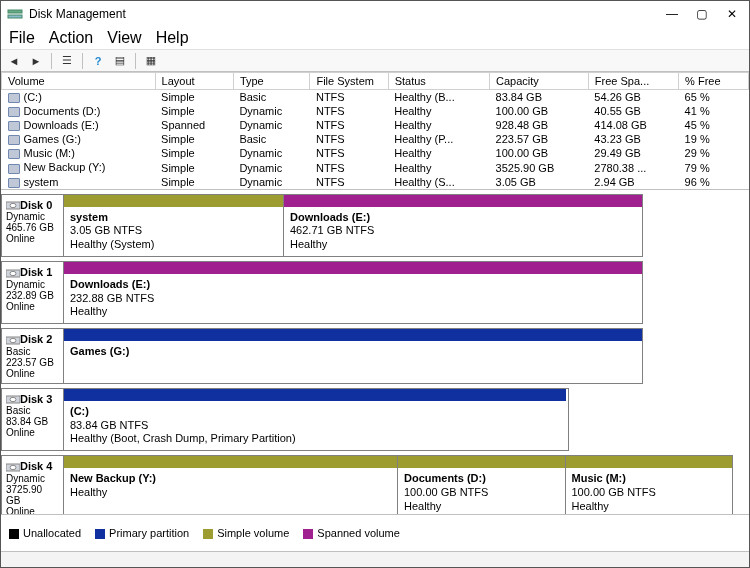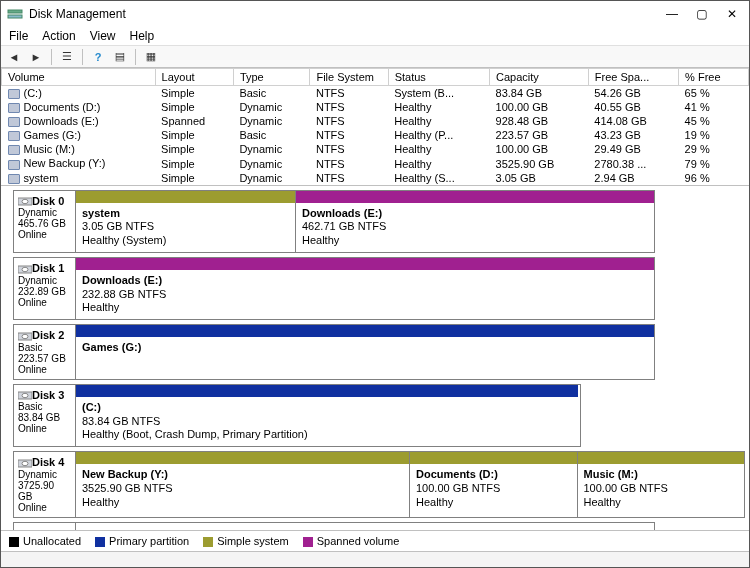--- a/index.html
+++ b/index.html
@@ -4,49 +4,49 @@
 <style>
 * { box-sizing: border-box; margin: 0; padding: 0; font-family: "Segoe UI", Tahoma, sans-serif; font-size: 11px; color: #000; }
 body { background: #fff; }
 .window { width: 750px; height: 568px; border: 1px solid #555; background: #fff; display: flex; flex-direction: column; }
 .titlebar { height: 26px; display: flex; align-items: center; padding: 0 2px; background: #fff; }
 .titlebar .app-icon { width: 16px; height: 16px; margin: 0 6px 0 4px; }
 .titlebar .title { flex: 1; font-size: 12px; }
 .win-btns { display: flex; }
 .win-btn { width: 30px; height: 22px; display: flex; align-items: center; justify-content: center; font-size: 12px; }
 .menubar { display: flex; gap: 14px; padding: 2px 8px; background: #fff; border-bottom: 1px solid #e0e0e0; }
-.menubar span { font-size: 12px; }
+.menubar span { font-size: 16px; }
 .toolbar { display: flex; align-items: center; padding: 2px 4px; gap: 4px; border-bottom: 1px solid #c0c0c0; background: #f8f8f8; height: 22px; }
 .tb-btn { width: 18px; height: 18px; display: flex; align-items: center; justify-content: center; font-size: 11px; color: #333; }
 .tb-sep { width: 1px; height: 16px; background: #c0c0c0; margin: 0 2px; }
 
 .content { flex: 1; overflow: hidden; display: flex; flex-direction: column; }
 
 .vol-table { width: 100%; border-collapse: collapse; }
 .vol-table th { text-align: left; font-weight: normal; background: #fff; border: 1px solid #d0d0d0; padding: 2px 6px; font-size: 11px; position: relative; }
 .vol-table td { padding: 1px 6px; font-size: 11px; white-space: nowrap; }
 .vol-icon { display: inline-block; width: 12px; height: 10px; background: #c0c8d8; border: 1px solid #7088b0; border-radius: 1px; margin-right: 4px; vertical-align: middle; }
 
-.disks-area { flex: 1; overflow: auto; background: #fff; border-top: 1px solid #c0c0c0; padding-left: 12px; }
+.disks-area { flex: 1; overflow: auto; background: #fff; border-top: 1px solid #c0c0c0; }
 .disk-row { display: flex; margin: 4px 0; }
 .disk-label { width: 62px; padding: 4px 4px 4px 4px; border: 1px solid #808080; border-right: none; background: #fff; }
 .disk-label .dn { font-weight: bold; font-size: 11px; }
 .disk-label .dl { font-size: 10px; }
 .disk-graph { flex: 1; display: flex; border: 1px solid #808080; max-width: 580px; }
 .disk-graph.wide { max-width: 670px; }
 .vol-block { flex: 1 1 0; border-right: 1px solid #808080; display: flex; flex-direction: column; background: #fff; }
 .vol-block:last-child { border-right: none; }
 .vol-stripe { height: 12px; }
 .vol-stripe.olive { background: #9c9c30; }
 .vol-stripe.purple { background: #a02090; }
 .vol-stripe.navy { background: #1030a0; }
 .vol-body { padding: 4px 6px; font-size: 10px; line-height: 1.25; }
 .vol-body .vn { font-weight: bold; }
 
-.legend { border-top: 1px solid #c0c0c0; padding: 4px 8px; display: flex; gap: 14px; align-items: center; background: #fff; }
+.legend { border-top: 1px solid #c0c0c0; padding: 12px 8px; display: flex; gap: 14px; align-items: center; background: #fff; }
 .legend .sw { width: 10px; height: 10px; display: inline-block; margin-right: 4px; vertical-align: middle; }
 .sw.black { background: #000; }
 .sw.navy { background: #1030a0; }
 .sw.olive { background: #9c9c30; }
 .sw.purple { background: #a02090; }
 .statusbar { height: 16px; border-top: 1px solid #c0c0c0; background: #f4f4f4; }
 
 svg.disk-ico { vertical-align: middle; }
 </style>
 </head>
@@ -102,21 +102,21 @@
             <th style="width: 42px;">Free Spa...</th>
             <th style="width: 50px;">% Free</th>
           </tr>
         </thead>
       <tbody id="vol-body">
           <tr>
             <td><span class="vol-icon"></span>(C:)</td>
             <td>Simple</td>
             <td>Basic</td>
             <td>NTFS</td>
-            <td>System (B...</td>
+            <td>Healthy (B...</td>
             <td>83.84 GB</td>
             <td>54.26 GB</td>
             <td>65 %</td>
           </tr>
           <tr>
             <td><span class="vol-icon"></span>Documents (D:)</td>
             <td>Simple</td>
             <td>Dynamic</td>
             <td>NTFS</td>
             <td>Healthy</td>
@@ -251,21 +251,20 @@
         <div class="disk-row">
           <div class="disk-label"><svg class="disk-ico" width="14" height="11" viewBox="0 0 14 11">
               <rect x="0" y="2" width="14" height="7" fill="#d0d4dc" stroke="#888"></rect>
               <ellipse cx="7" cy="5.5" rx="3" ry="2.2" fill="#fff" stroke="#888"></ellipse>
             </svg><span class="dn">Disk 4</span><div class="dl">Dynamic</div><div class="dl">3725.90 GB</div><div class="dl">Online</div></div>
           <div class="disk-graph wide">
             <div class="vol-block" style="flex: 3 1 0%;">
               <div class="vol-stripe olive"></div>
               <div class="vol-body">
                 <div class="vn">New Backup  (Y:)</div>
-                <div>3525.90 GB NTFS</div>
                 <div>Healthy</div>
               </div>
             </div>
             <div class="vol-block" style="flex: 1.5 1 0%;">
               <div class="vol-stripe olive"></div>
               <div class="vol-body">
                 <div class="vn">Documents  (D:)</div>
                 <div>100.00 GB NTFS</div>
                 <div>Healthy</div>
               </div>
@@ -282,19 +281,19 @@
         </div>
         <div class="disk-row" style="margin-bottom: -20px;">
           <div class="disk-label"></div>
           <div class="disk-graph"></div>
         </div>
       </div>
 
     <div class="legend">
       <span><span class="sw black"></span><span>Unallocated</span></span>
       <span><span class="sw navy"></span><span>Primary partition</span></span>
-      <span><span class="sw olive"></span><span>Simple system</span></span>
+      <span><span class="sw olive"></span><span>Simple volume</span></span>
       <span><span class="sw purple"></span><span>Spanned volume</span></span>
     </div>
   </div>
 
   <div class="statusbar"></div>
 </div>
 
 </body></html>

